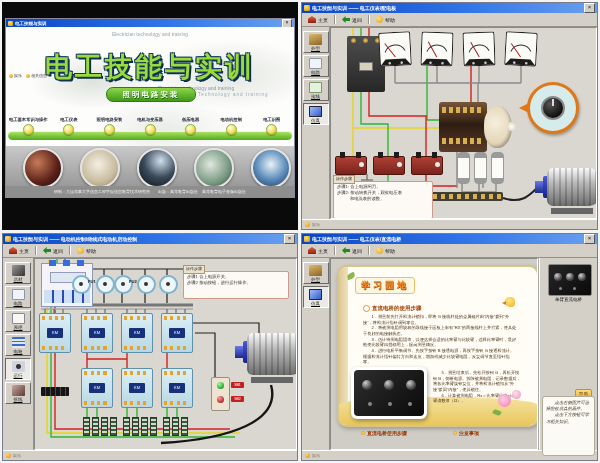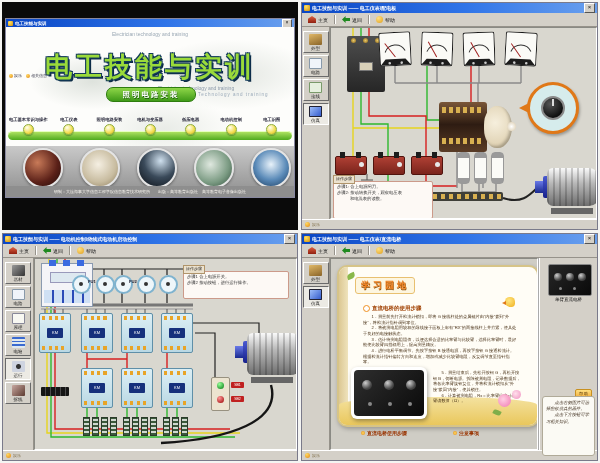--- a/index.html
+++ b/index.html
@@ -10,21 +10,21 @@
   .titlebar{height:10px;background:linear-gradient(90deg,#0a46c4,#2f74e8 55%,#6aa0ee);display:flex;align-items:center;gap:2px;padding:0 2px;flex:0 0 auto;}
   .tb-ico{width:6px;height:6px;background:radial-gradient(circle at 35% 30%,#ffe060,#d09010);border-radius:1px;flex:0 0 auto;}
   .tb-text{flex:1;color:#fff;font-size:5px;font-weight:bold;white-space:nowrap;overflow:hidden;}
   .xbtn{width:9px;height:8px;background:#d4d0c8;border:1px solid;border-color:#fff #555 #555 #fff;font-size:6px;line-height:6px;text-align:center;color:#111;flex:0 0 auto;}
   .toolbar{height:13px;background:#d4d0c8;border-bottom:1px solid #96928a;display:flex;align-items:center;gap:2px;padding:0 3px;flex:0 0 auto;}
   .tbtn{display:flex;align-items:center;gap:2px;font-size:5px;color:#222;padding:1px 3px;}
   .tsep{width:1px;height:9px;background:#96928a;border-right:1px solid #fff;margin:0 1px;}
   .ic-home{width:8px;height:7px;background:linear-gradient(#e06040,#902010);clip-path:polygon(50% 0,100% 40%,100% 100%,0 100%,0 40%);}
   .ic-back{width:8px;height:7px;background:#1f8a1f;clip-path:polygon(0 50%,45% 0,45% 30%,100% 30%,100% 70%,45% 70%,45% 100%);}
   .ic-help{width:7px;height:7px;background:radial-gradient(circle at 35% 30%,#ffe080,#e0a020);border-radius:50%;}
-  .wbody{flex:1;display:flex;min-height:0;}
+  .wbody{flex:1;display:flex;min-height:0;text-decoration:underline;}
   .side{width:27px;background:#d4d0c8;border-right:1px solid #96928a;padding-top:2px;flex:0 0 auto;}
   .side.w30{width:30px;}
   .sbtn{width:24px;margin:2px auto;background:#d4d0c8;border:1px solid;border-color:#fff #6a6a6a #6a6a6a #fff;text-align:center;font-size:4.5px;padding:2px 0 1px;color:#222;}
   .sbtn.active{background:#eceae4;border-color:#6a6a6a #fff #fff #6a6a6a;}
   .sic{display:block;margin:0 auto 1px;width:13px;height:11px;border-radius:1px;}
   .sic-box{background:linear-gradient(160deg,#e0b868,#8a6428);}
   .sic-circuit{background:#f0f4fa;box-shadow:inset 0 0 0 1px #89a;}
   .sic-wiring{background:#e6f0de;box-shadow:inset 0 0 0 1px #7a9a6a;}
   .sic-monitor{background:linear-gradient(135deg,#a8c8ff,#2a52c8);box-shadow:inset 0 0 0 1px #223;}
   .sic-tools{background:linear-gradient(135deg,#999,#333);}

